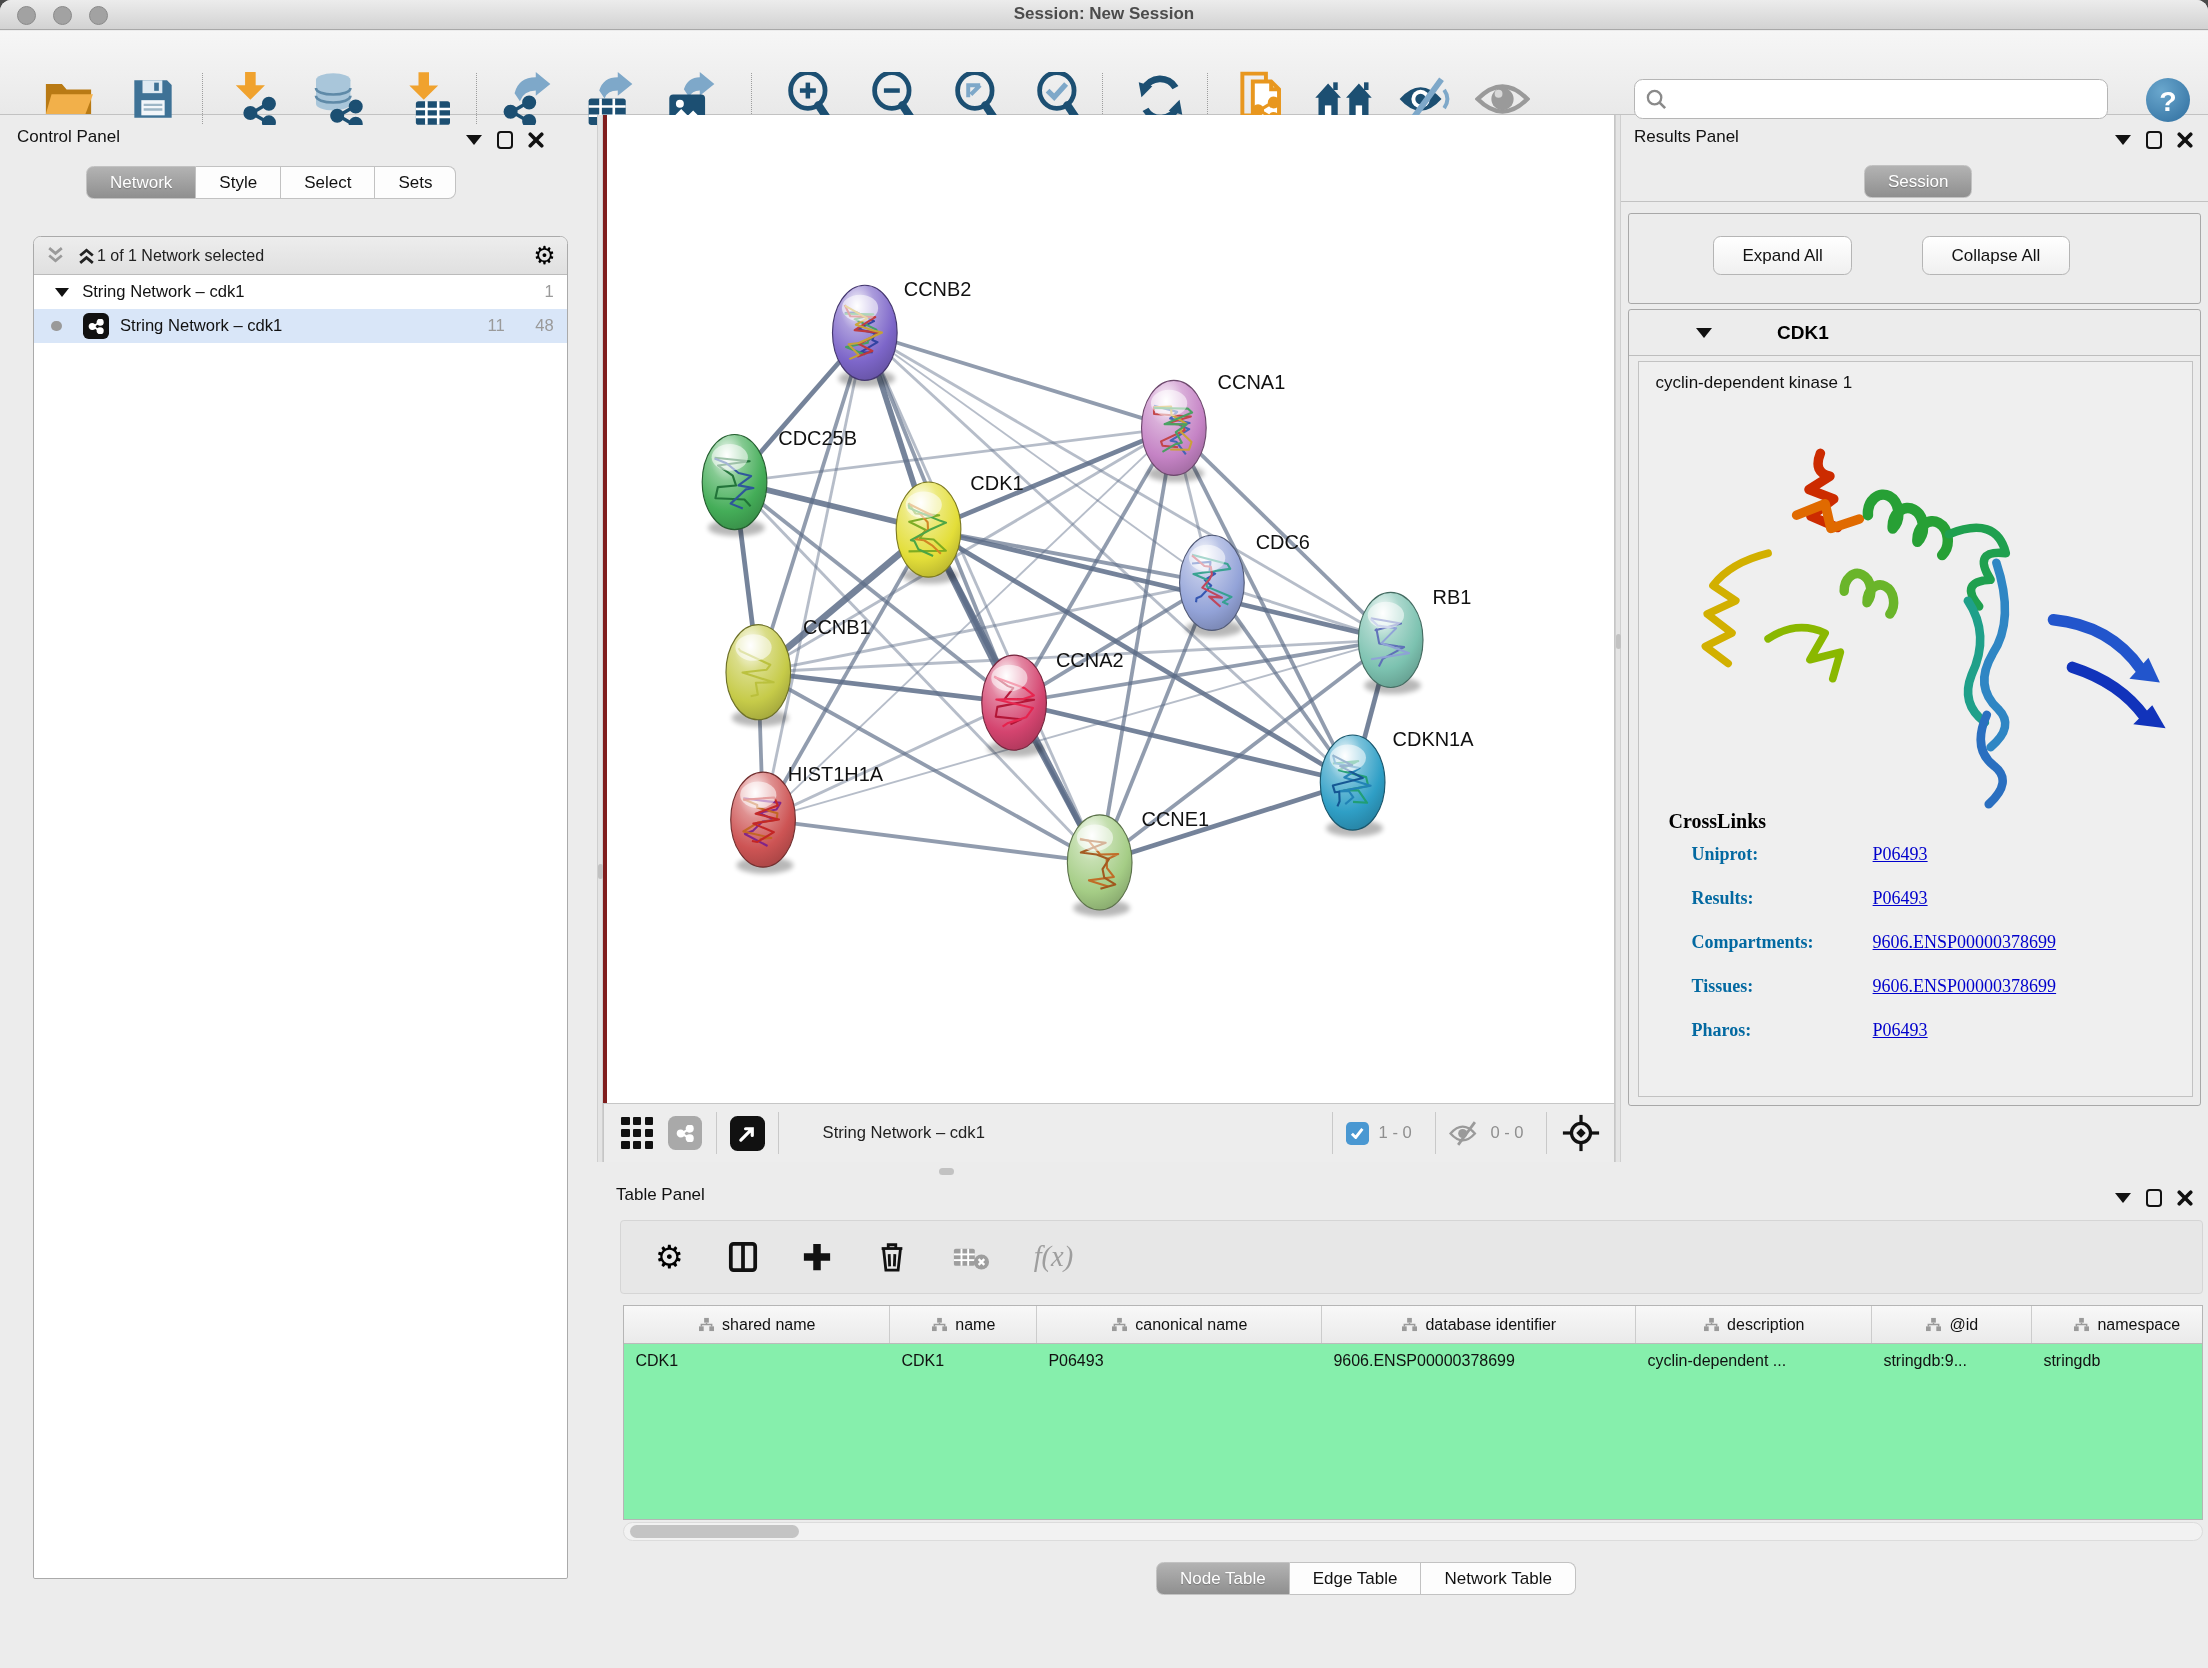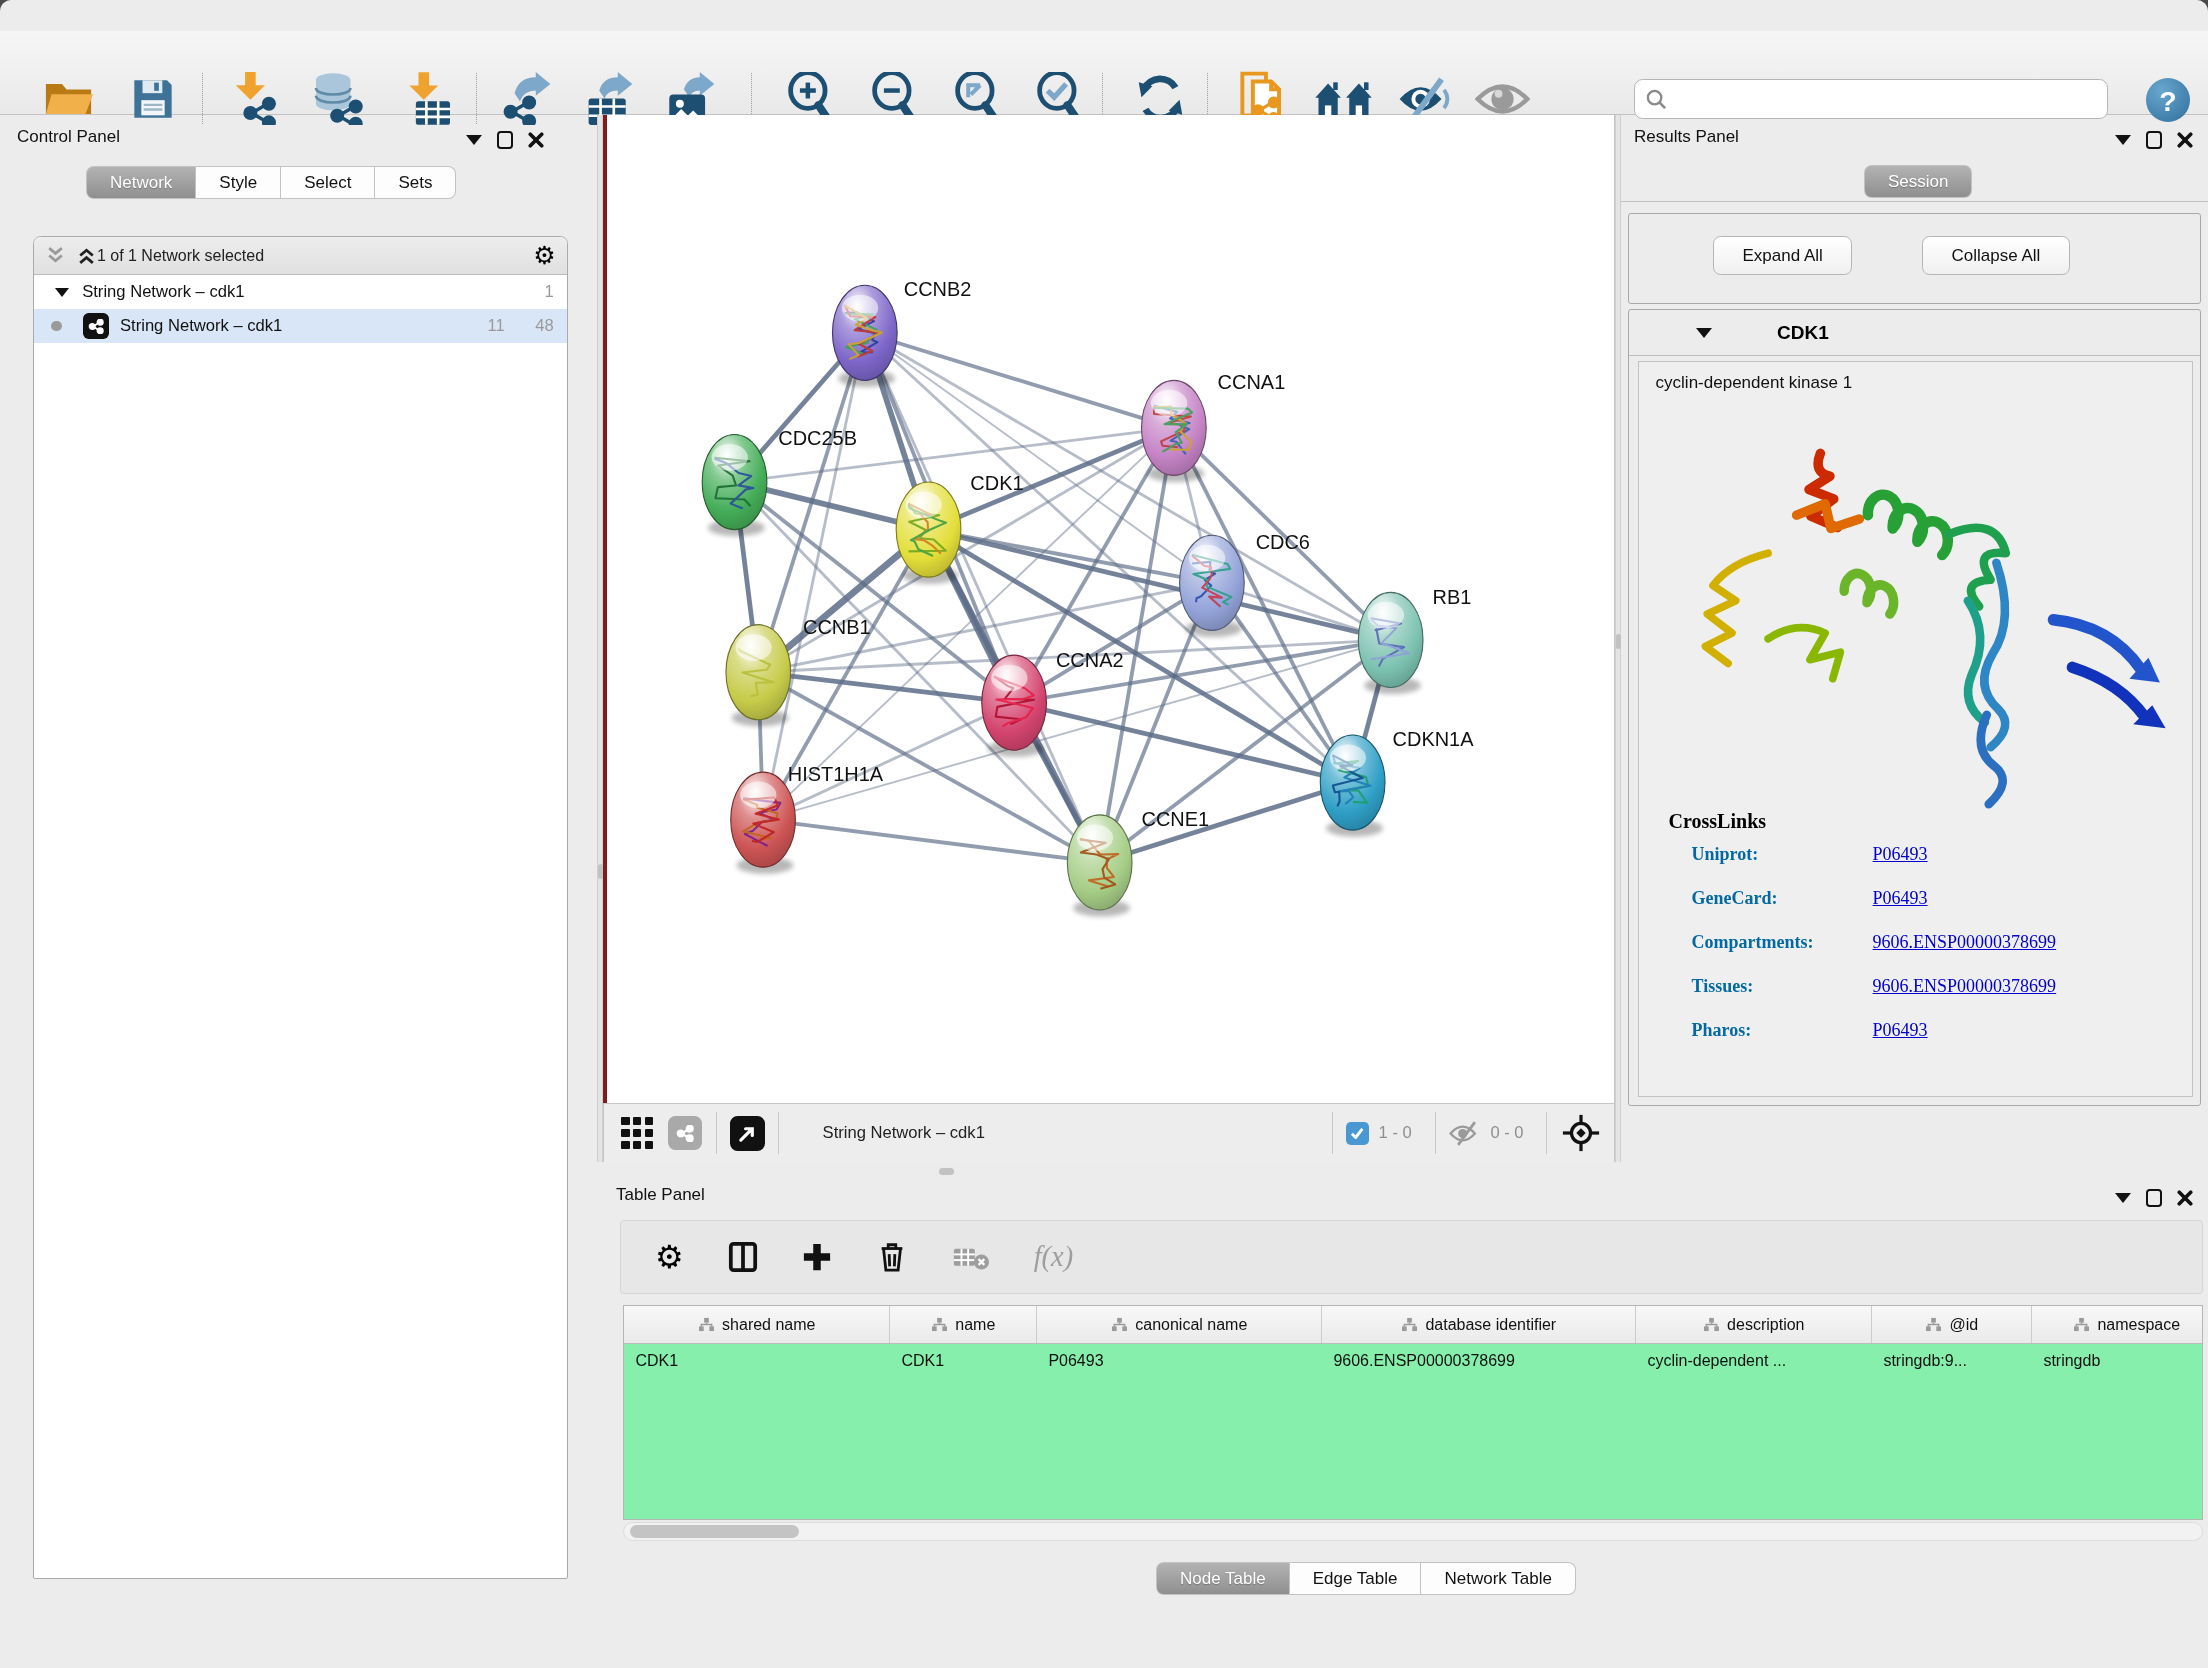--- a/index.html
+++ b/index.html
@@ -76,20 +76,26 @@
   .sbtn{position:absolute;top:7.6px;width:59px;height:38px;background:linear-gradient(#fbfbfb,#efefef);border:1px solid #a8a8a8;display:flex;align-items:center;justify-content:center;cursor:pointer;}
   .membtn{position:absolute;right:13.3px;top:5.7px;width:145px;height:40px;background:linear-gradient(#fbfbfb,#efefef);border:1px solid #a8a8a8;display:flex;align-items:center;justify-content:center;gap:11.4px;font-size:17px;cursor:pointer;}
   .memdot{width:23px;height:23px;border-radius:50%;background:#1f9939;}
   text{font-family:"Liberation Sans",sans-serif;}
 </style>
 </head>
 <body>
 
 <div class="window">
 
+  <div class="titlebar">
+    <span class="tl" style="left:17px"></span>
+    <span class="tl" style="left:53px"></span>
+    <span class="tl" style="left:89px"></span>
+    <div class="title">Session: New Session</div>
+  </div>
 
   <div class="toolbar">
     <button class="tbtn" style="left:38px">
       <svg width="49" height="38" viewBox="0 0 52 40">
           <path d="M2 4h17l5 6h26v26H2z" fill="#b97a14"></path>
           <path d="M8 15h44l-8 21H2z" fill="#f2b04a"></path>
         </svg>
     </button>
     <button class="tbtn" style="left:122px">
       <svg width="42" height="42" viewBox="0 0 36 36">
@@ -698,21 +704,21 @@
           <path d="M350 330 q-16 36 8 54 q20 16 -6 40" stroke="#2a6fc0" stroke-width="9"></path>
         </g>
       </svg>
       <div class="serif xl-title">CrossLinks</div>
       <div id="xlrows">
           <div class="xlrow serif">
             <span class="lab serif">Uniprot:</span>
             <span class="lnk serif">P06493</span>
           </div>
           <div class="xlrow serif">
-            <span class="lab serif">GeneCard:</span>
+            <span class="lab serif">Results:</span>
             <span class="lnk serif">P06493</span>
           </div>
           <div class="xlrow serif">
             <span class="lab serif">Compartments:</span>
             <span class="lnk serif">9606.ENSP00000378699</span>
           </div>
           <div class="xlrow serif">
             <span class="lab serif">Tissues:</span>
             <span class="lnk serif">9606.ENSP00000378699</span>
           </div>

